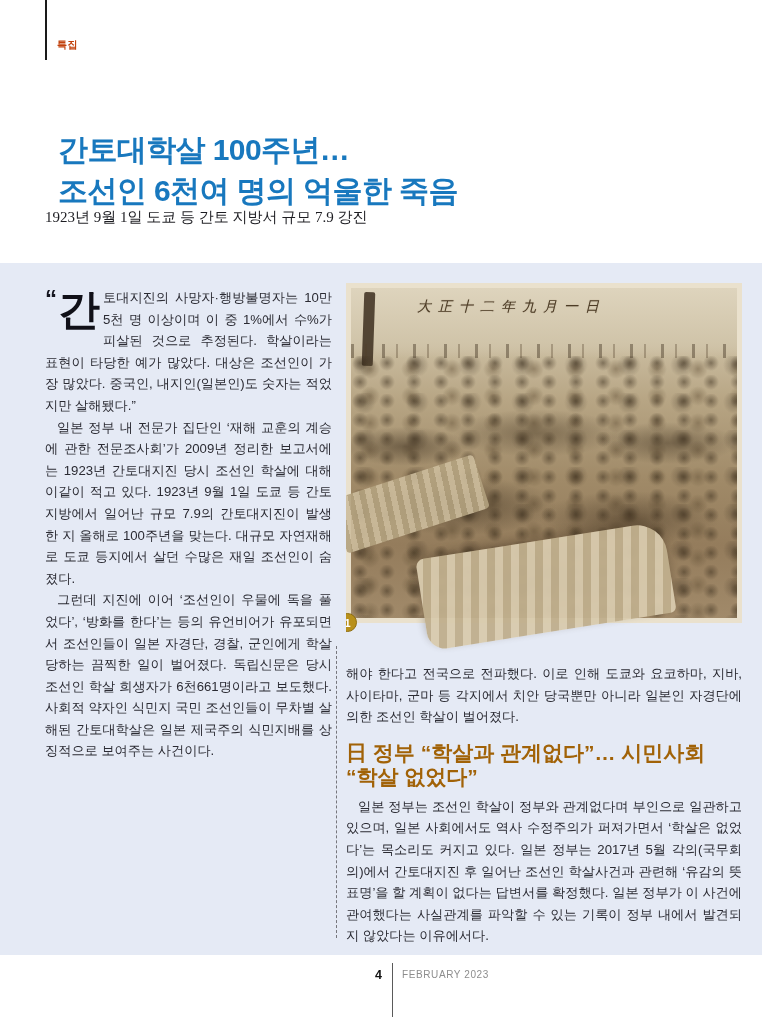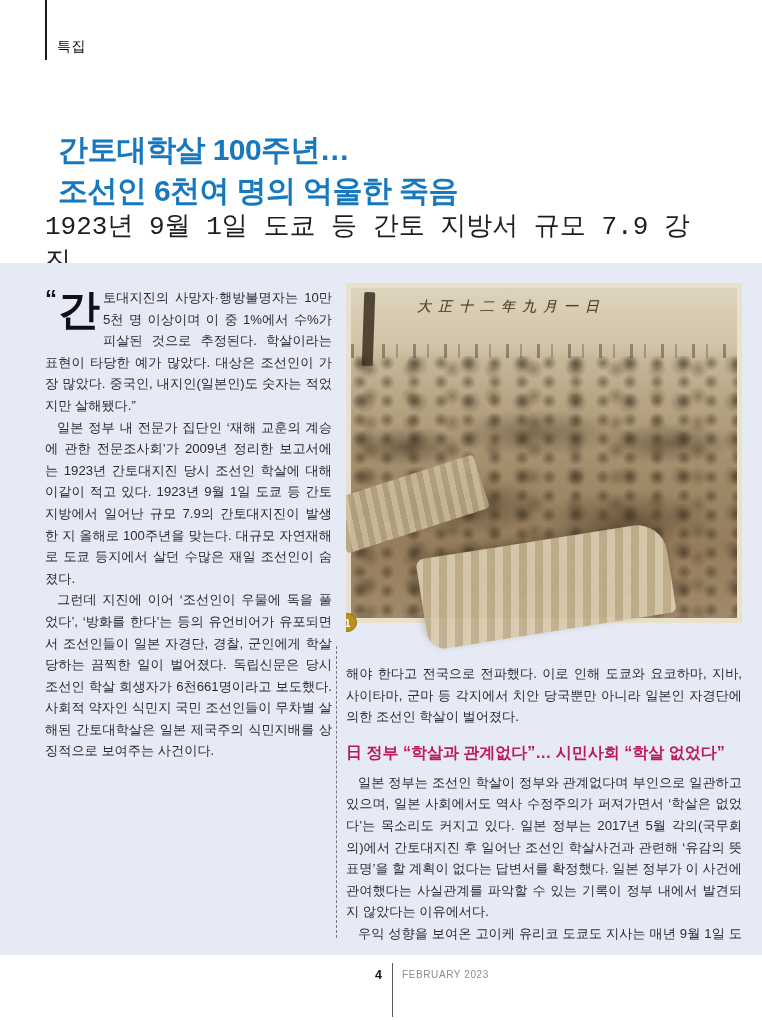--- a/index.html
+++ b/index.html
@@ -2,36 +2,36 @@
 <html><head>
 <meta charset="utf-8">
 <style>
   html,body{margin:0;padding:0;background:#fff;}
   .page{
     position:relative;width:762px;height:1020px;background:#ffffff;overflow:hidden;
     font-family:"Liberation Sans","DejaVu Sans",sans-serif;color:#2b2b33;
   }
   
   .kicker-rule{position:absolute;left:45px;top:0;width:2px;height:60px;background:#1a1a1a;}
-  .kicker{position:absolute;left:57px;top:38px;font-size:14px;font-weight:normal;color:#000000;letter-spacing:0.5px;}
+  .kicker{position:absolute;left:57px;top:38px;font-size:10px;font-weight:bold;color:#c2410c;letter-spacing:0.5px;}
   
   .title{position:absolute;left:45px;top:116px;width:650px;
     font-size:30px;line-height:41px;font-weight:bold;color:#1878be;letter-spacing:-0.6px;}
   .subtitle{position:absolute;left:45px;top:208px;width:650px;
-    font-family:Liberation Mono, monospace;font-size:26px;color:#1d1d22;}
+    font-family:Liberation Serif, serif;font-size:15px;color:#1d1d22;}
   
   .panel{position:absolute;left:0;top:263px;width:762px;height:692px;background:#e5eaf5;overflow:hidden;}
   .col-left{position:absolute;left:45px;top:24px;width:287px;height:650px;overflow:hidden;}
   .col-right{position:absolute;left:346px;top:20px;width:396px;height:660px;overflow:hidden;}
   .divider{position:absolute;left:336px;top:383px;height:292px;width:0;border-left:1px dashed #76767c;}
   
   .bodytext p{margin:0;font-size:13.2px;line-height:21.6px;text-align:justify;
     word-break:break-all;text-indent:12px;color:#2b2b33;}
   .bodytext p.noindent{text-indent:0;}
-  .bodytext h2{margin:13px 0 7px 0;font-size:16px;line-height:24px;font-weight:bold;color:#be185d;text-indent:0;}
+  .bodytext h2{margin:13px 0 7px 0;font-size:21px;line-height:24px;font-weight:bold;color:#a16207;text-indent:0;}
   
   p.first{text-indent:0;}
   .dropwrap{float:left;display:flex;align-items:flex-start;margin:2px 4px 0 0;}
   .openquote{font-size:24px;font-weight:bold;color:#15151f;line-height:20px;margin-right:1px;}
   .dropcap{font-size:42px;line-height:42px;font-weight:800;color:#101018;letter-spacing:-1px;}
   
   .photo{position:relative;width:396px;height:340px;margin:0 0 40px 0;
     border:5px solid #eae1cd;box-sizing:border-box;background:#fef9c3;
     box-shadow:0 0 0 1px #d8cfbc inset;}
   .photo-base{position:absolute;inset:0;

